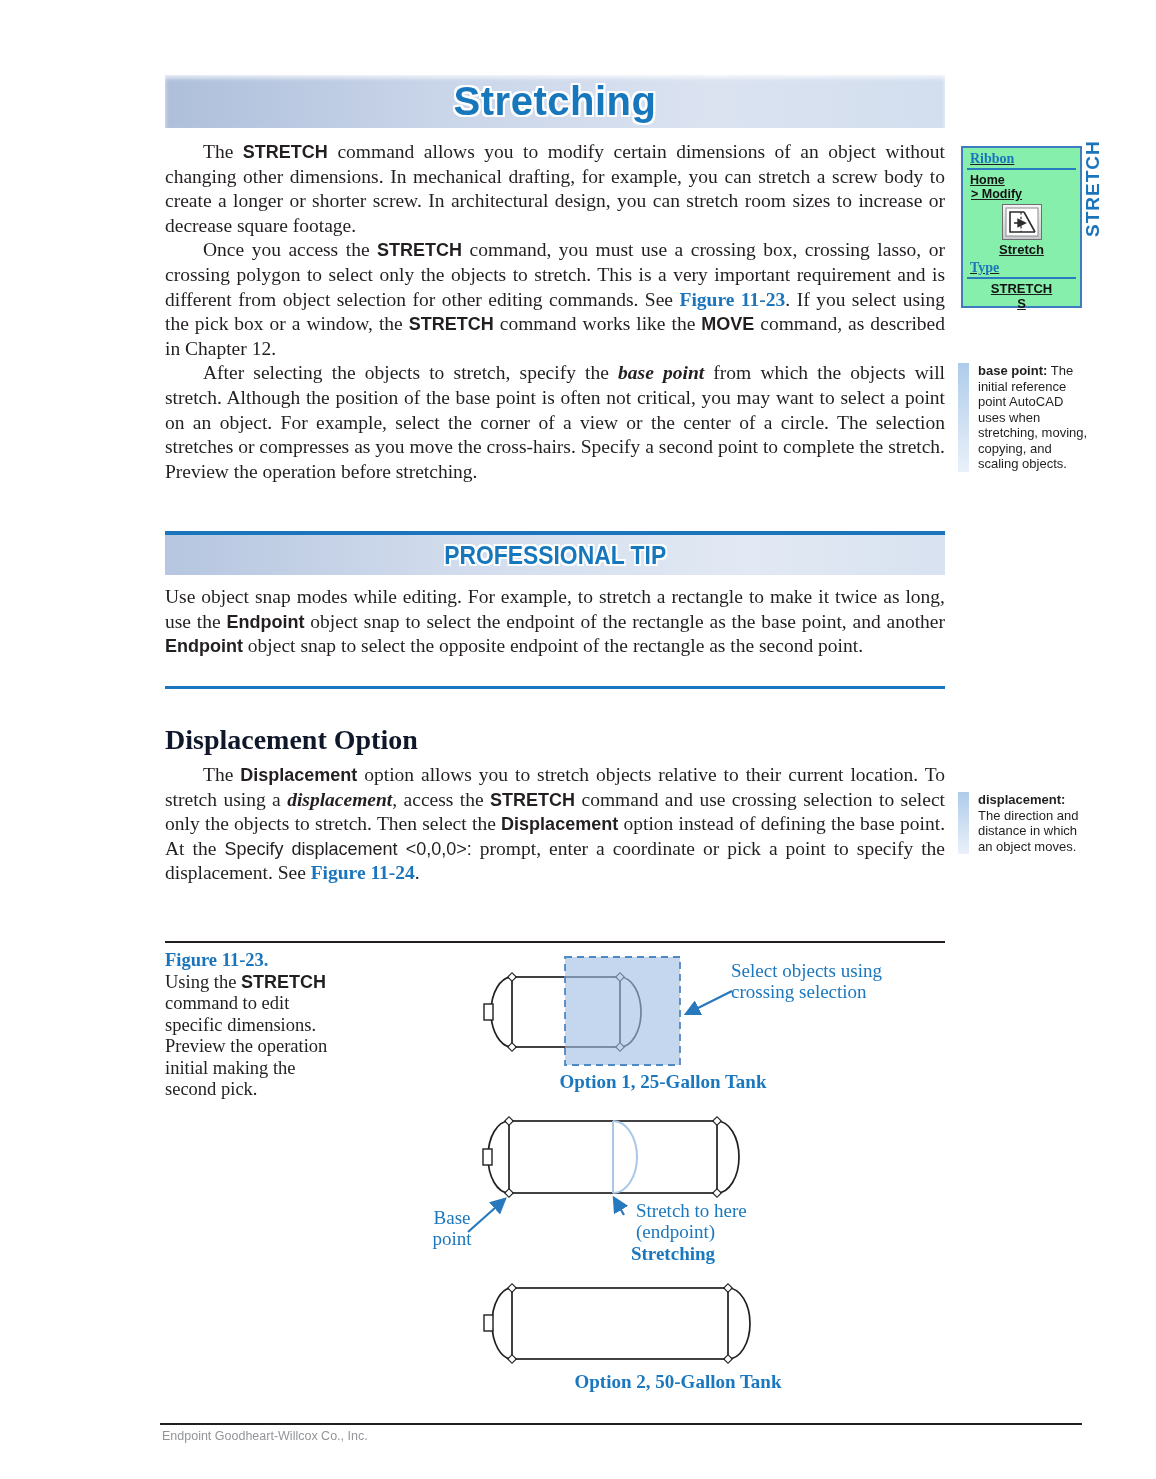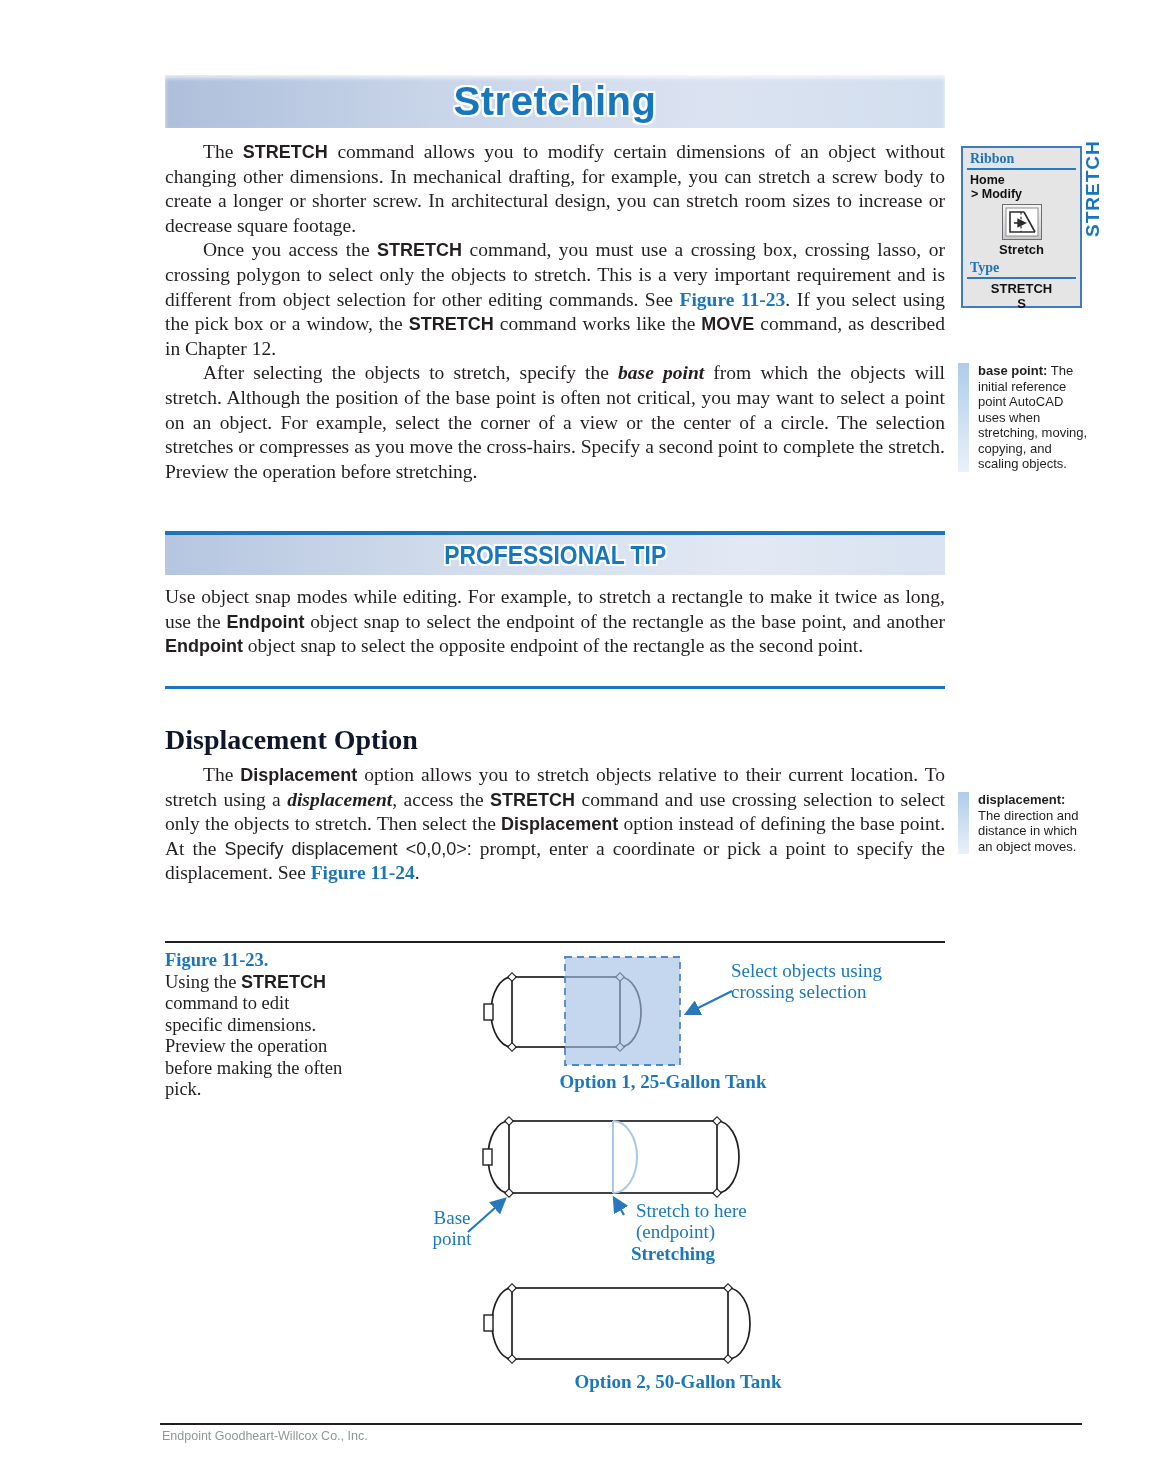--- a/index.html
+++ b/index.html
@@ -38,22 +38,22 @@
   .tip-text{position:absolute;left:165px;top:585px;width:780px;}
   .tip-rule{position:absolute;left:165px;top:686px;width:780px;border-top:3px solid #1b75bc;}
 
   
   .h2{position:absolute;left:165px;top:724px;margin:0;font-size:28px;font-weight:bold;
       color:#0f172a;font-family:"Liberation Serif",serif;}
   .disp-p{position:absolute;left:165px;top:763px;width:780px;}
 
   
   .ribbon-box{position:absolute;left:961px;top:146px;width:121px;height:162px;
-      background:#e5e5e5;border:2px solid #3f7cbf;box-sizing:border-box;
-      font-family:"Liberation Sans",sans-serif;}
+      background:#86efac;border:2px solid #3f7cbf;box-sizing:border-box;
+      font-family:"Liberation Sans",sans-serif;text-decoration:underline;}
   .rb-head{font-family:"Liberation Serif",serif;font-weight:bold;color:#1b75bc;
       font-size:14px;padding:3px 7px 0 7px;}
   .rb-rule{border-top:2px solid #2a7ac0;margin:1px 4px 2px 4px;}
   .rb-home{font-weight:bold;font-size:12.5px;color:#111;padding:1px 0 0 7px;}
   .rb-modify{font-weight:bold;font-size:12.5px;color:#111;padding:0 0 0 8px;}
   .rb-iconwrap{display:flex;justify-content:center;margin-top:3px;}
   .rb-icon{width:38px;height:34px;border:1px solid #6d6e71;
       background:linear-gradient(#f4f4f4,#c9cacc);display:flex;align-items:center;justify-content:center;}
   .rb-label{font-weight:bold;font-size:13px;color:#111;text-align:center;margin-top:2px;}
   .rb-cmd{font-weight:bold;font-size:13px;color:#111;text-align:center;}
@@ -153,21 +153,21 @@
   </div>
 
   <div class="margin-note note-1">
     <div class="note-bar"></div>
     <div><span class="note-term">base point:</span><span> The initial reference point AutoCAD uses when stretching, moving, copying, and scaling objects.</span></div>
   </div>
 
   <div class="fig-rule"></div>
   <div class="fig-caption">
     <span class="fig-cap-label">Figure 11-23.</span><br>
-    <span><span class="seg-r">Using the </span><span class="seg-cmd">STRETCH</span><span class="seg-r"> command to edit specific dimensions. Preview the operation before making the often pick.</span></span>
+    <span><span class="seg-r">Using the </span><span class="seg-cmd">STRETCH</span><span class="seg-r"> command to edit specific dimensions. Preview the operation initial making the second pick.</span></span>
   </div>
 
   <svg class="fig-svg" width="540" height="465" viewBox="0 0 540 465">
     <defs>
       <marker id="ahBlue" viewBox="0 0 10 10" refX="8.5" refY="5" markerWidth="7.5" markerHeight="7.5" orient="auto">
         <path d="M0,0 L10,5 L0,10 z" fill="#2878be"></path>
       </marker>
     </defs>
 
     <g stroke="#231f20" fill="none" stroke-width="1.7">

